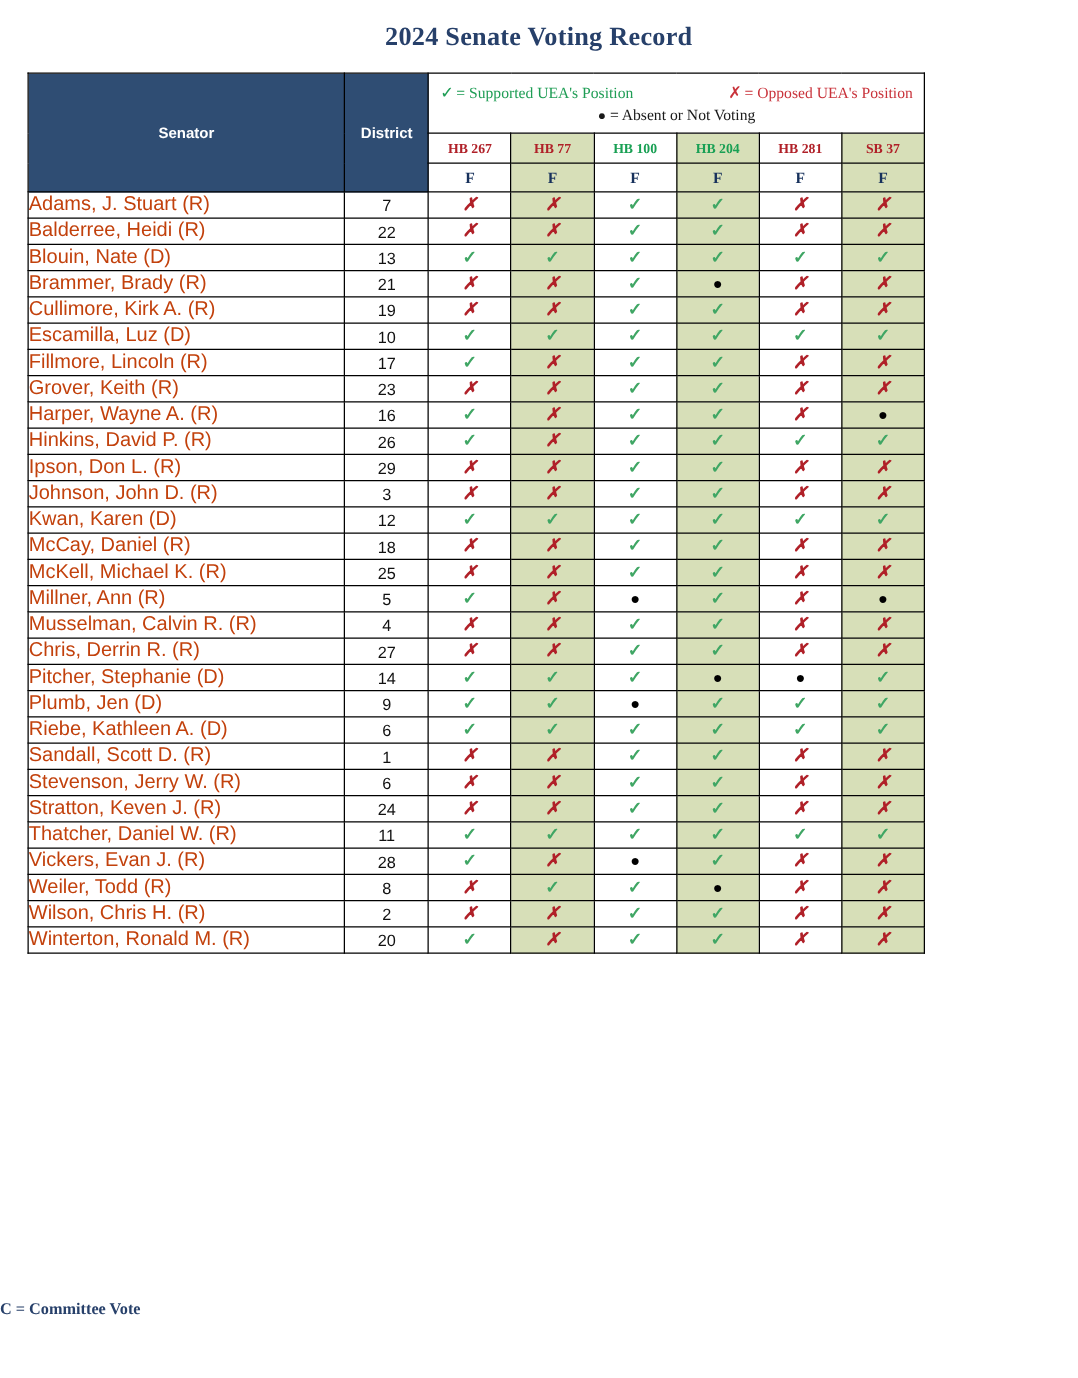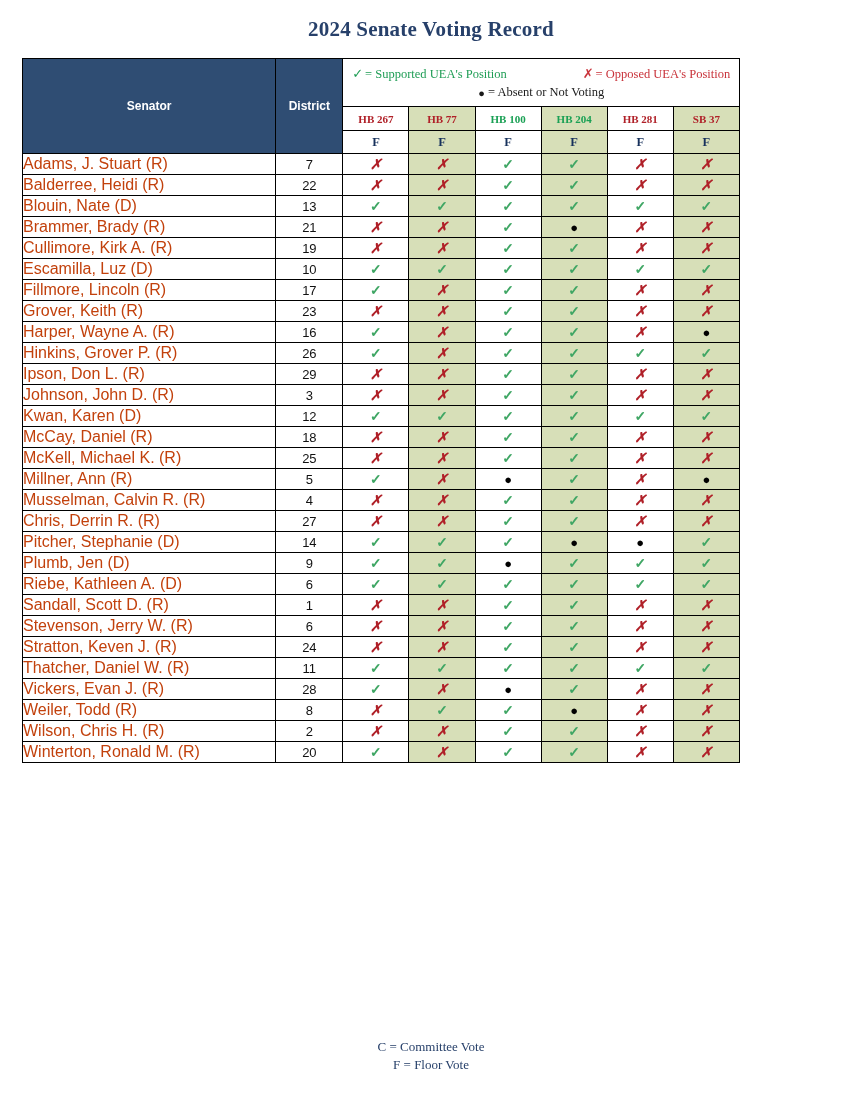--- a/index.html
+++ b/index.html
@@ -163,23 +163,23 @@
     font-size: 13px;
     line-height: 1;
   }
 
   
   .footer-note {
     position: absolute;
     left: 0;
     top: 1038px;
     width: 862px;
-    text-align: center;
-    font-family: "Liberation Serif", serif;
-    font-weight: normal;
+    text-align: left;
+    font-family: "Liberation Serif", serif;
+    font-weight: bold;
     font-size: 13px;
     color: #27406a;
     line-height: 1.38;
   }
 </style>
 </head>
 <body>
 
 <div class="page-title">2024 Senate Voting Record</div>
 
@@ -316,21 +316,21 @@
           <td class="senator-cell">Harper, Wayne A. (R)</td>
           <td class="district-cell">16</td>
           <td class="mark-cell plain"><span class="mark-check">✓</span></td>
           <td class="mark-cell shaded"><span class="mark-x">✗</span></td>
           <td class="mark-cell plain"><span class="mark-check">✓</span></td>
           <td class="mark-cell shaded"><span class="mark-check">✓</span></td>
           <td class="mark-cell plain"><span class="mark-x">✗</span></td>
           <td class="mark-cell shaded"><span class="mark-dot">●</span></td>
         </tr>
         <tr>
-          <td class="senator-cell">Hinkins, Grover P. (R)</td>
+          <td class="senator-cell">Hinkins, David P. (R)</td>
           <td class="district-cell">26</td>
           <td class="mark-cell plain"><span class="mark-check">✓</span></td>
           <td class="mark-cell shaded"><span class="mark-x">✗</span></td>
           <td class="mark-cell plain"><span class="mark-check">✓</span></td>
           <td class="mark-cell shaded"><span class="mark-check">✓</span></td>
           <td class="mark-cell plain"><span class="mark-check">✓</span></td>
           <td class="mark-cell shaded"><span class="mark-check">✓</span></td>
         </tr>
         <tr>
           <td class="senator-cell">Ipson, Don L. (R)</td>
@@ -521,14 +521,13 @@
           <td class="mark-cell shaded"><span class="mark-check">✓</span></td>
           <td class="mark-cell plain"><span class="mark-x">✗</span></td>
           <td class="mark-cell shaded"><span class="mark-x">✗</span></td>
         </tr>
       </tbody>
   </table>
 </div>
 
 <div class="footer-note">
   <div>C = Committee Vote</div>
-  <div>F = Floor Vote</div>
 </div>
 
 </body></html>

